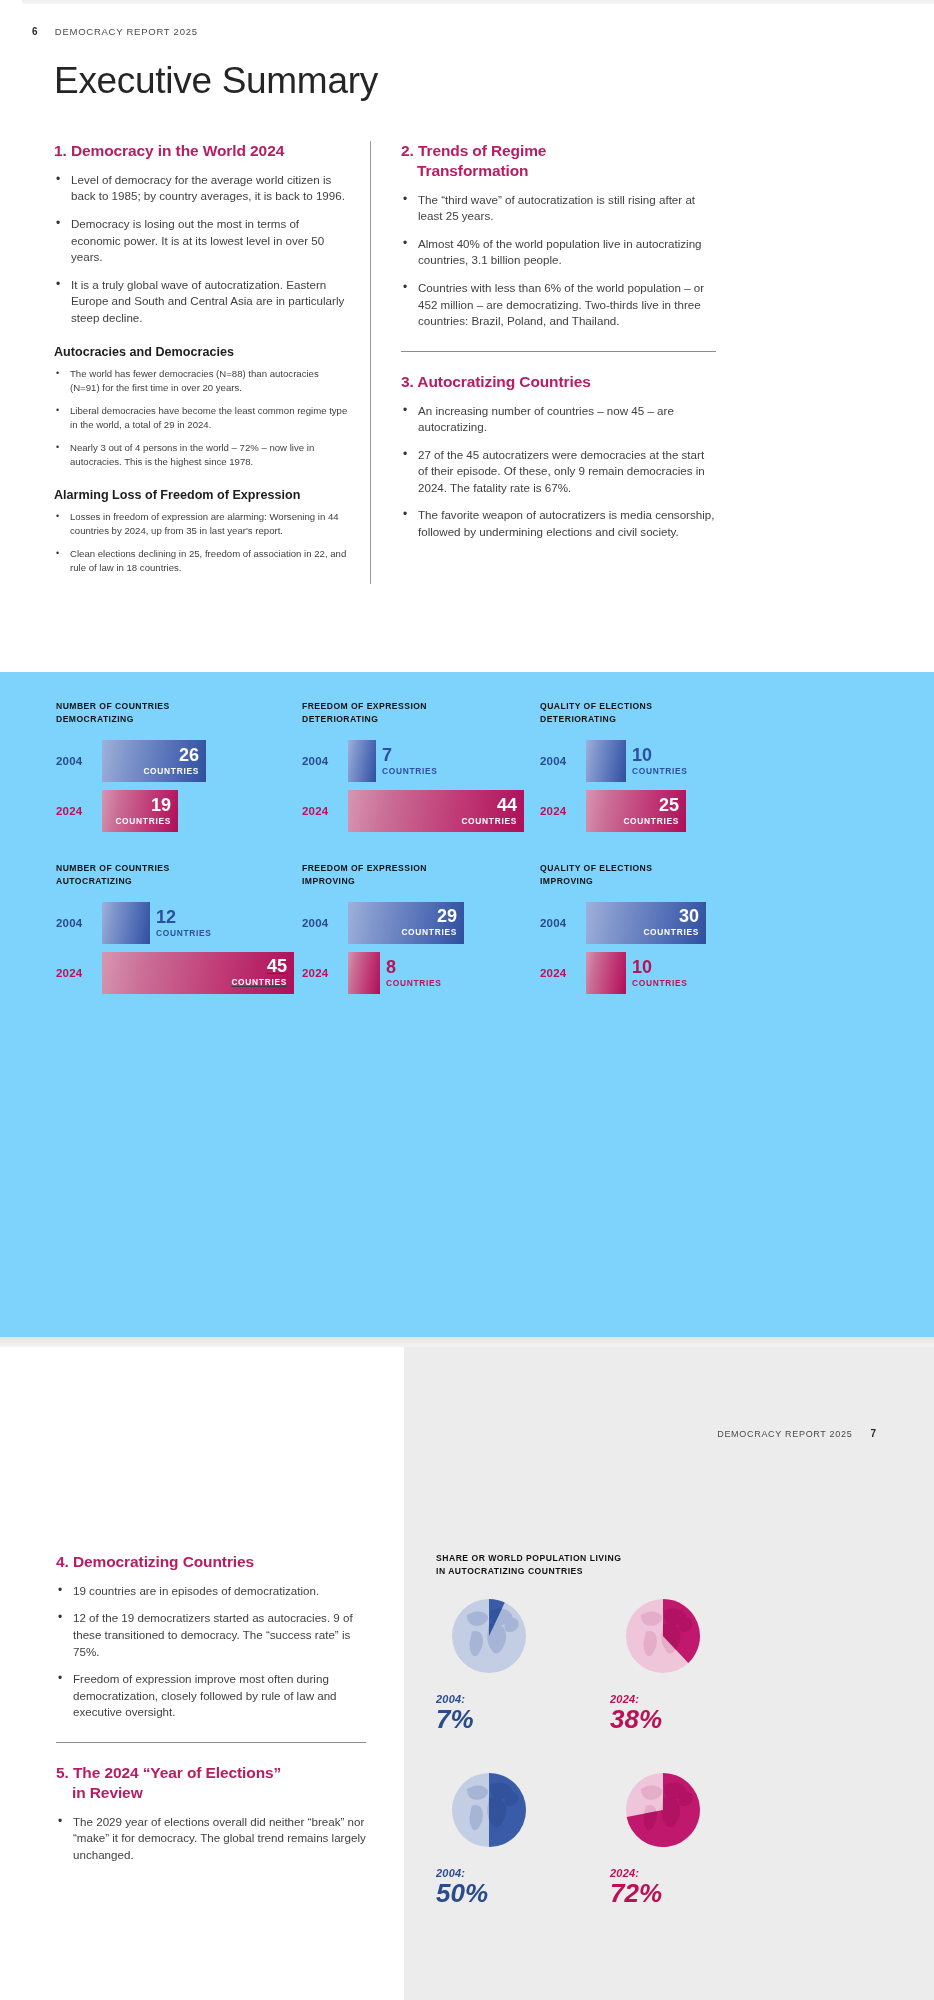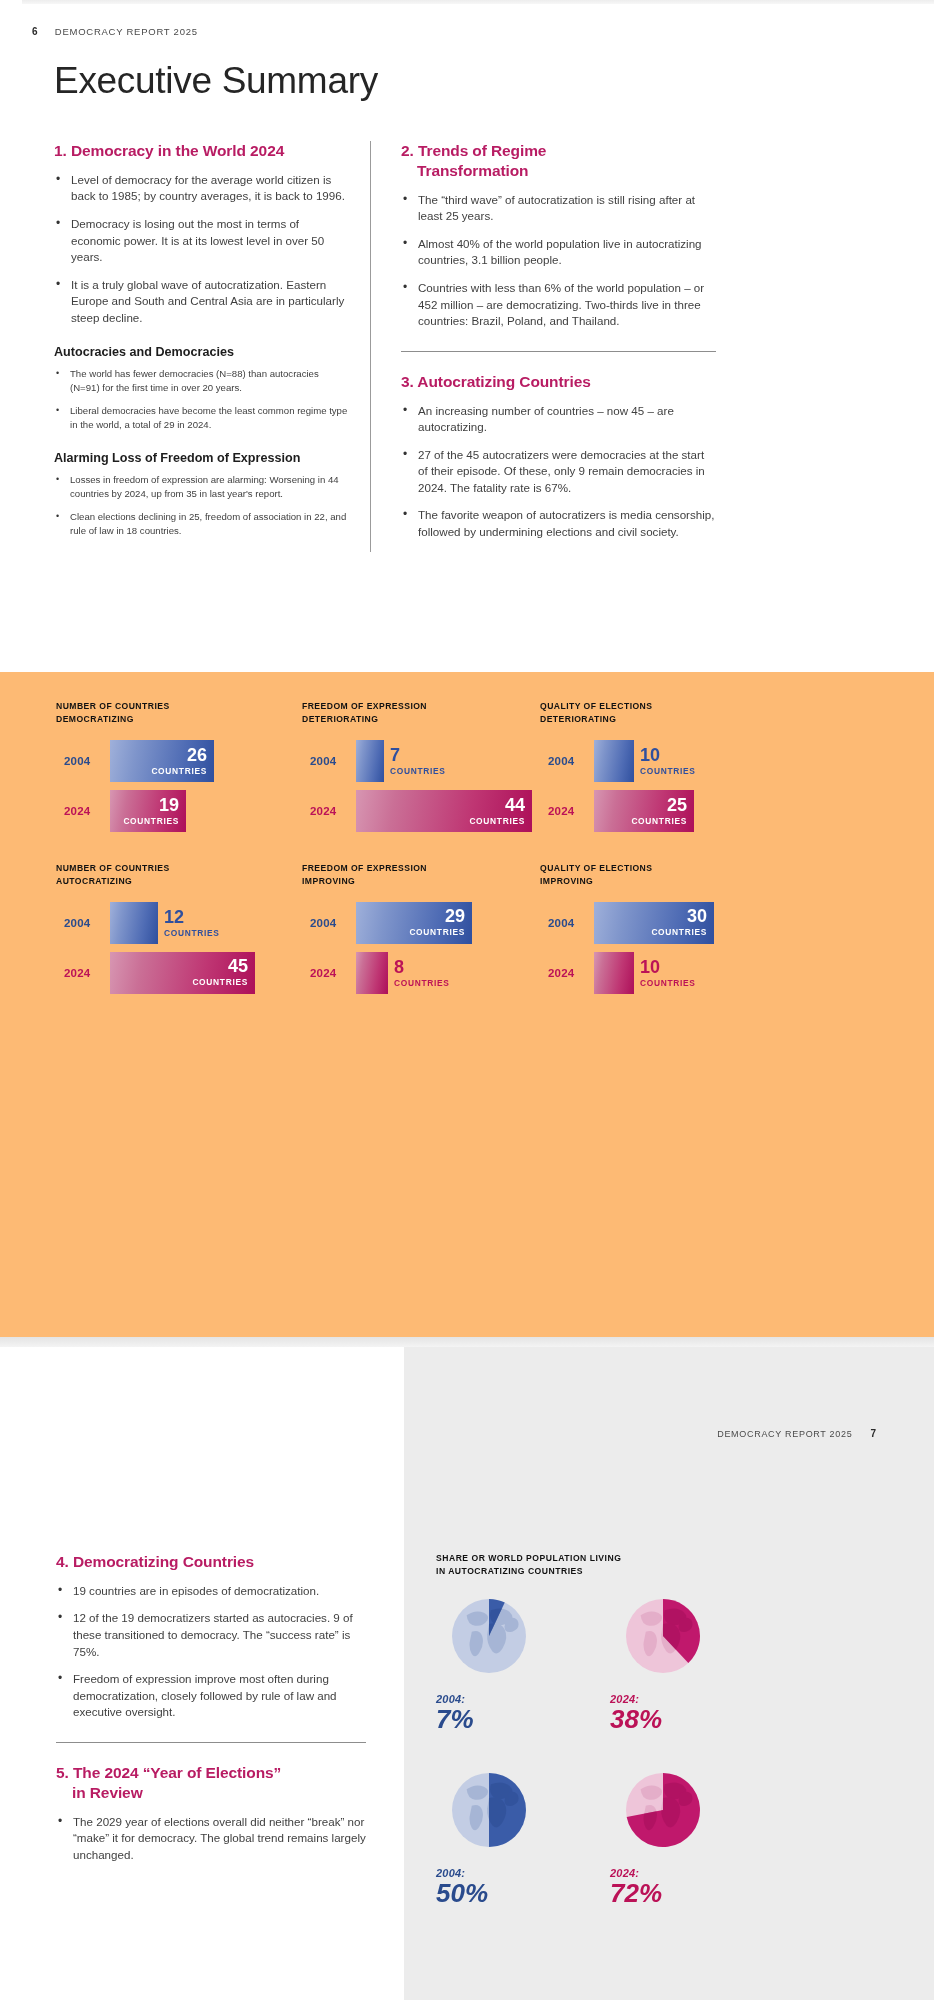--- a/index.html
+++ b/index.html
@@ -36,27 +36,27 @@
   ul.bul { list-style:none; }
   ul.bul li { position:relative; padding-left:17px; margin-bottom:11px;
               font-size:11.6px; line-height:1.43; color:#3f3f3f; }
   ul.bul li:before { content:"•"; position:absolute; left:2px; top:-1px; font-size:12px; color:#333; }
   ul.bul.small li { font-size:9.6px; line-height:1.46; margin-bottom:9px; padding-left:16px; }
   ul.bul.small li:before { font-size:9px; top:0px; }
 
   .hrule { height:1px; background:#8d8d8d; margin:21px 0 20px 0; }
 
   
-  .info-band { position:absolute; left:0; top:672px; width:934px; height:665px; background:#fdba74; }
+  .info-band { position:absolute; left:0; top:672px; width:934px; height:665px; background:#7dd3fc; }
   .info-grid { position:absolute; left:56px; top:28px; width:824px;
                display:grid; grid-template-columns:240px 232px 250px; column-gap:6px; row-gap:22px; }
   .bar-block { }
   .bar-title { font-size:8.6px; font-weight:bold; color:#111; letter-spacing:.45px;
                line-height:1.5; margin-bottom:14px; text-transform:uppercase; }
-  .bar-row { display:flex; align-items:center; height:42px; margin-bottom:8px;margin-left:8px; }
+  .bar-row { display:flex; align-items:center; height:42px; margin-bottom:8px; }
   .bar-year { width:46px; font-size:11.5px; font-weight:bold; letter-spacing:.2px; text-align:left; }
   .bar-year.y04 { color:#2a4b8d; }
   .bar-year.y24 { color:#bb1257; }
   .bar-wrap { position:relative; display:flex; align-items:center; }
   .bar { height:42px; position:relative; display:flex; flex-direction:column;
          align-items:flex-end; justify-content:center; padding:0 7px 0 16px; }
   .bar.blue  { background:linear-gradient(100deg,#9fb0da 0%,#7f95cb 25%,#4e6bb4 70%,#2f4f9e 100%); }
   .bar.red   { background:linear-gradient(100deg,#d796b2 0%,#ca6f96 22%,#bf3673 65%,#ad0f59 100%); }
   .bar .num  { font-size:18px; font-weight:600; line-height:1; }
   .bar .lbl  { font-size:8.4px; font-weight:bold; letter-spacing:.7px; line-height:1.25; margin-top:2px; }
@@ -113,20 +113,21 @@
       <ul class="bul">
         <li>Level of democracy for the average world citizen is back to 1985; by country averages, it is back to 1996.</li>
         <li>Democracy is losing out the most in terms of economic power. It is at its lowest level in over 50 years.</li>
         <li>It is a truly global wave of autocratization. Eastern Europe and South and Central Asia are in particularly steep decline.</li>
       </ul>
 
       <h3 class="sub">Autocracies and Democracies</h3>
       <ul class="bul small">
         <li>The world has fewer democracies (N=88) than autocracies (N=91) for the first time in over 20 years.</li>
         <li>Liberal democracies have become the least common regime type in the world, a total of 29 in 2024.</li>
+        <li>Nearly 3 out of 4 persons in the world – 72% – now live in autocracies. This is the highest since 1978.</li>
       </ul>
 
       <h3 class="sub">Alarming Loss of Freedom of Expression</h3>
       <ul class="bul small">
         <li>Losses in freedom of expression are alarming: Worsening in 44 countries by 2024, up from 35 in last year's report.</li>
         <li>Clean elections declining in 25, freedom of association in 22, and rule of law in 18 countries.</li>
       </ul>
     </div>
 
     <div class="col-divider"></div>
@@ -240,21 +241,21 @@
               <div class="bar blue" style="width: 48px;"></div>
               <div class="bar-out blue">
                 <div class="num">12</div>
                 <div class="lbl">COUNTRIES</div>
               </div>
             </div>
           </div>
           <div class="bar-row">
             <div class="bar-year y24">2024</div>
             <div class="bar-wrap">
-              <div class="bar red inside" style="width: 145px;">
+              <div class="bar red inside" style="width: 192px; text-decoration: underline;">
                 <div class="num">45</div>
                 <div class="lbl">COUNTRIES</div>
               </div>
             </div>
           </div>
         </div>
         <div class="bar-block">
           <div class="bar-title">
             <div>FREEDOM OF EXPRESSION</div>
             <div>IMPROVING</div>

